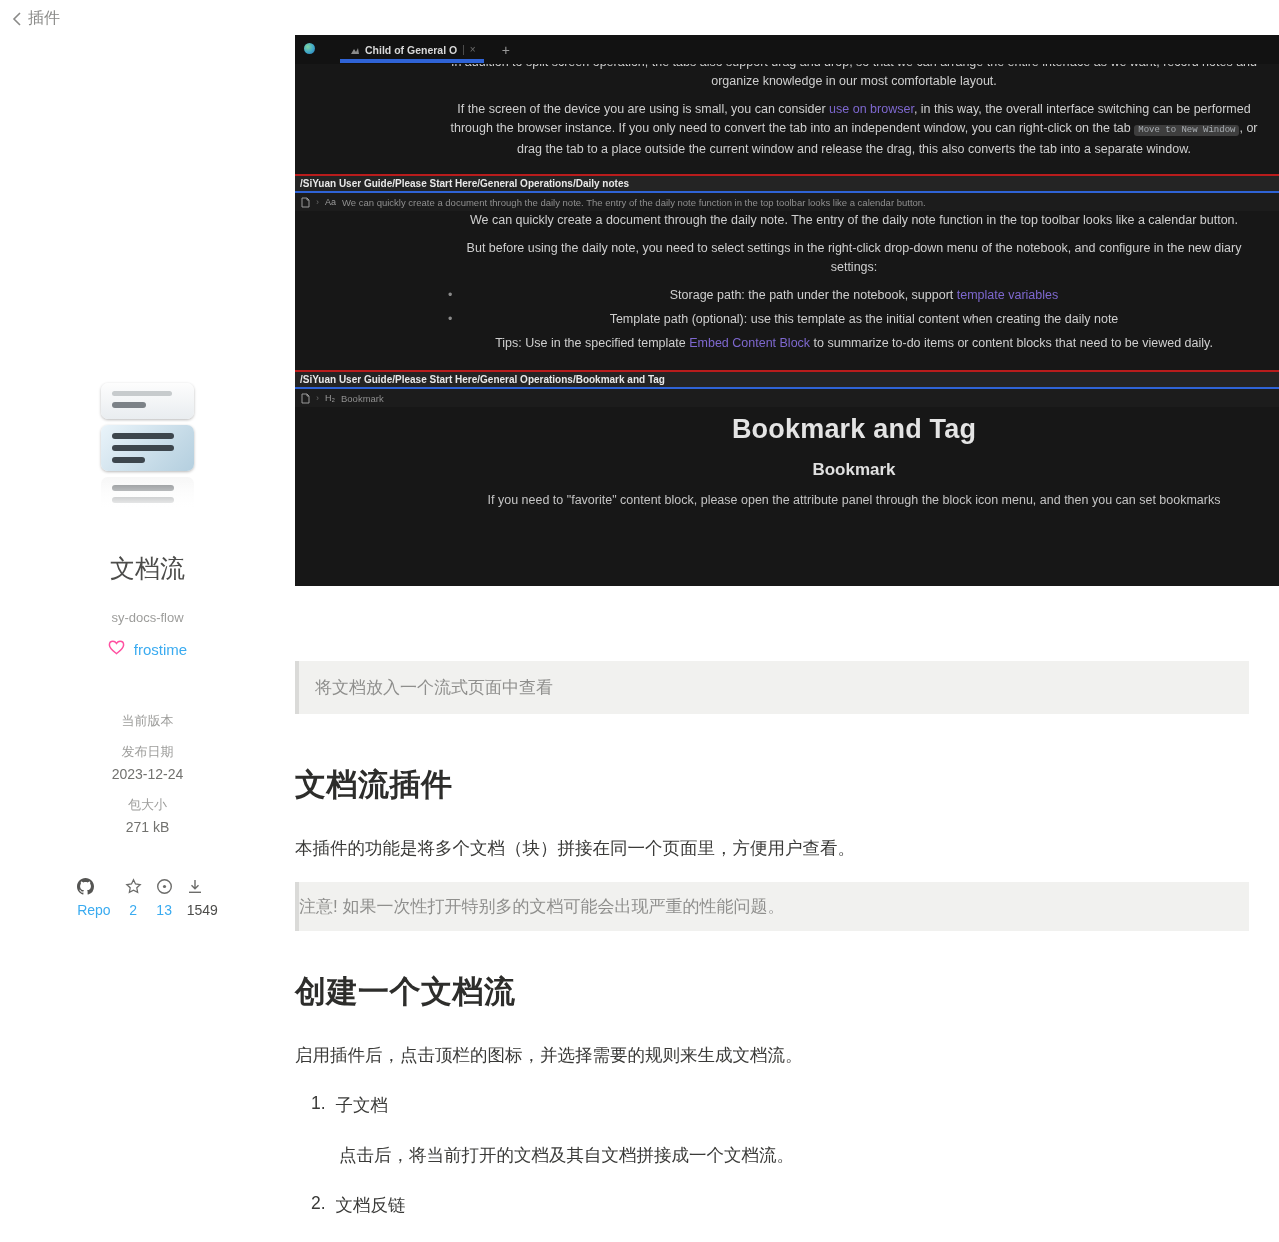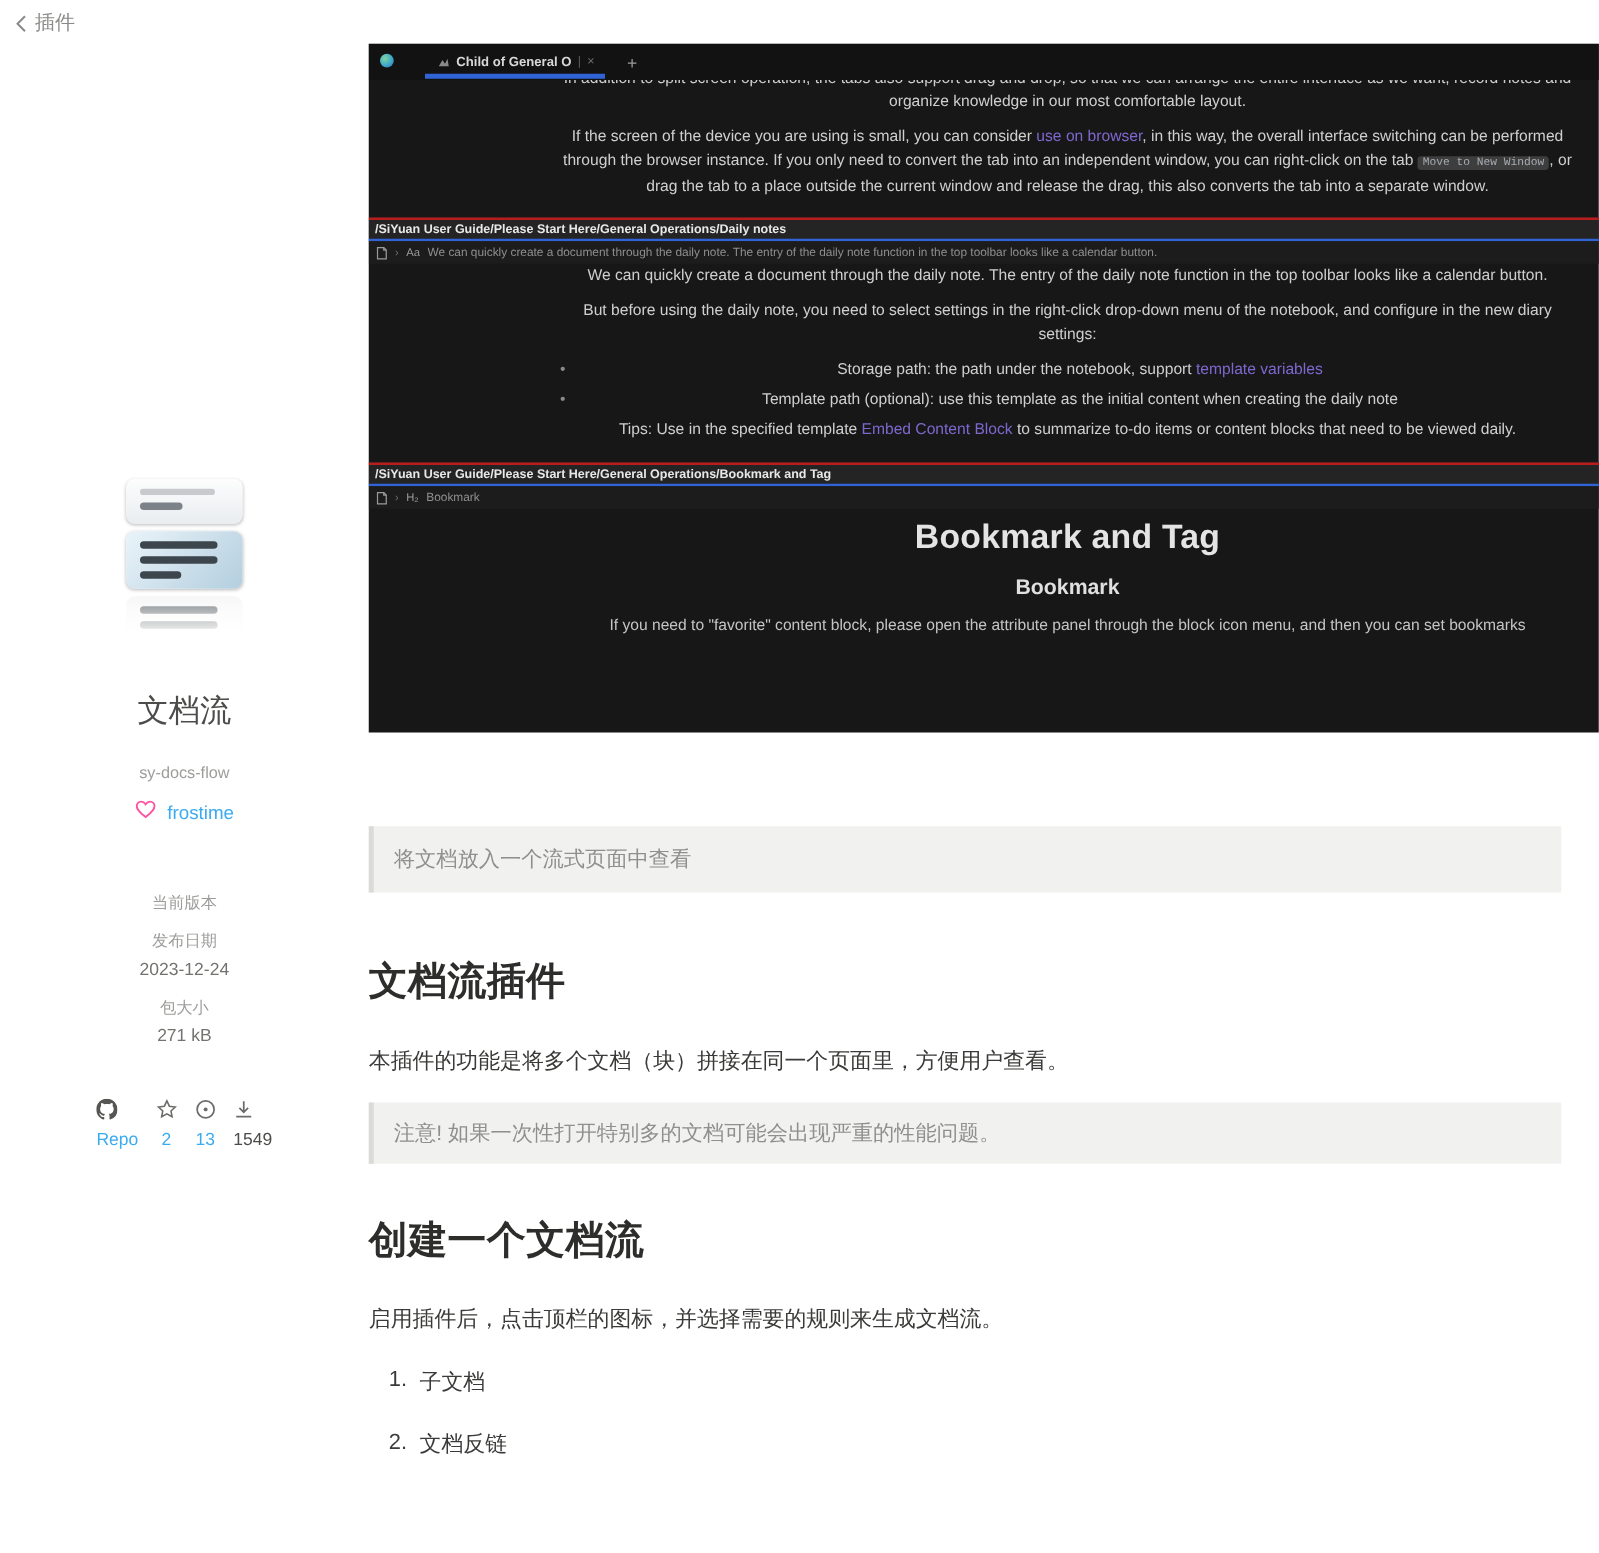--- a/index.html
+++ b/index.html
@@ -96,21 +96,21 @@
   .bullets li { position:relative; padding-left:20px; margin-bottom:5px; }
   .bullets li::before { content:"•"; position:absolute; left:6px; color:#8a8a8a; }
   .cutline { white-space:nowrap; overflow:hidden; color:#c4c4c4; }
 
   
   .readme { padding-top:0; }
   blockquote {
     margin-top:75px; background:#f1f1ef; border-left:4px solid #dadad8;
     padding:15px 16px; font-size:17px; color:#8f8f8d;
   }
-  blockquote.q2 { margin-top:22px; padding:13px 16px; }
+  blockquote.q2 { margin-top:22px; padding:13px 0; }
   .readme h1 { margin-top:50px; font-size:31px; font-weight:700; color:#2d2d2b; letter-spacing:.5px; }
   .readme h2 { margin-top:40px; font-size:31px; font-weight:700; color:#2d2d2b; letter-spacing:.5px; }
   .readme p  { margin-top:30px; font-size:17.5px; color:#3a3a38; }
   .readme ol { margin:26px 0 0 0; list-style:none; }
   .readme ol li { margin-bottom:0; }
   .li-head { display:flex; gap:10px; font-size:17.5px; color:#3a3a38; padding-left:16px; margin-top:26px; }
   .li-desc { padding-left:44px; margin-top:26px; font-size:17.5px; color:#3a3a38; }
 </style>
 </head>
 <body>
@@ -290,20 +290,21 @@
 
       <h2>创建一个文档流</h2>
       <p>启用插件后，点击顶栏的图标，并选择需要的规则来生成文档流。</p>
 
       <ol>
         <li>
           <div class="li-head">
             <span>1.</span>
             <span>子文档</span>
           </div>
+          <div class="li-desc">点击后，将当前打开的文档及其自文档拼接成一个文档流。</div>
         </li>
         <li>
           <div class="li-head">
             <span>2.</span>
             <span>文档反链</span>
           </div>
 
         </li>
       </ol>
     </div>

